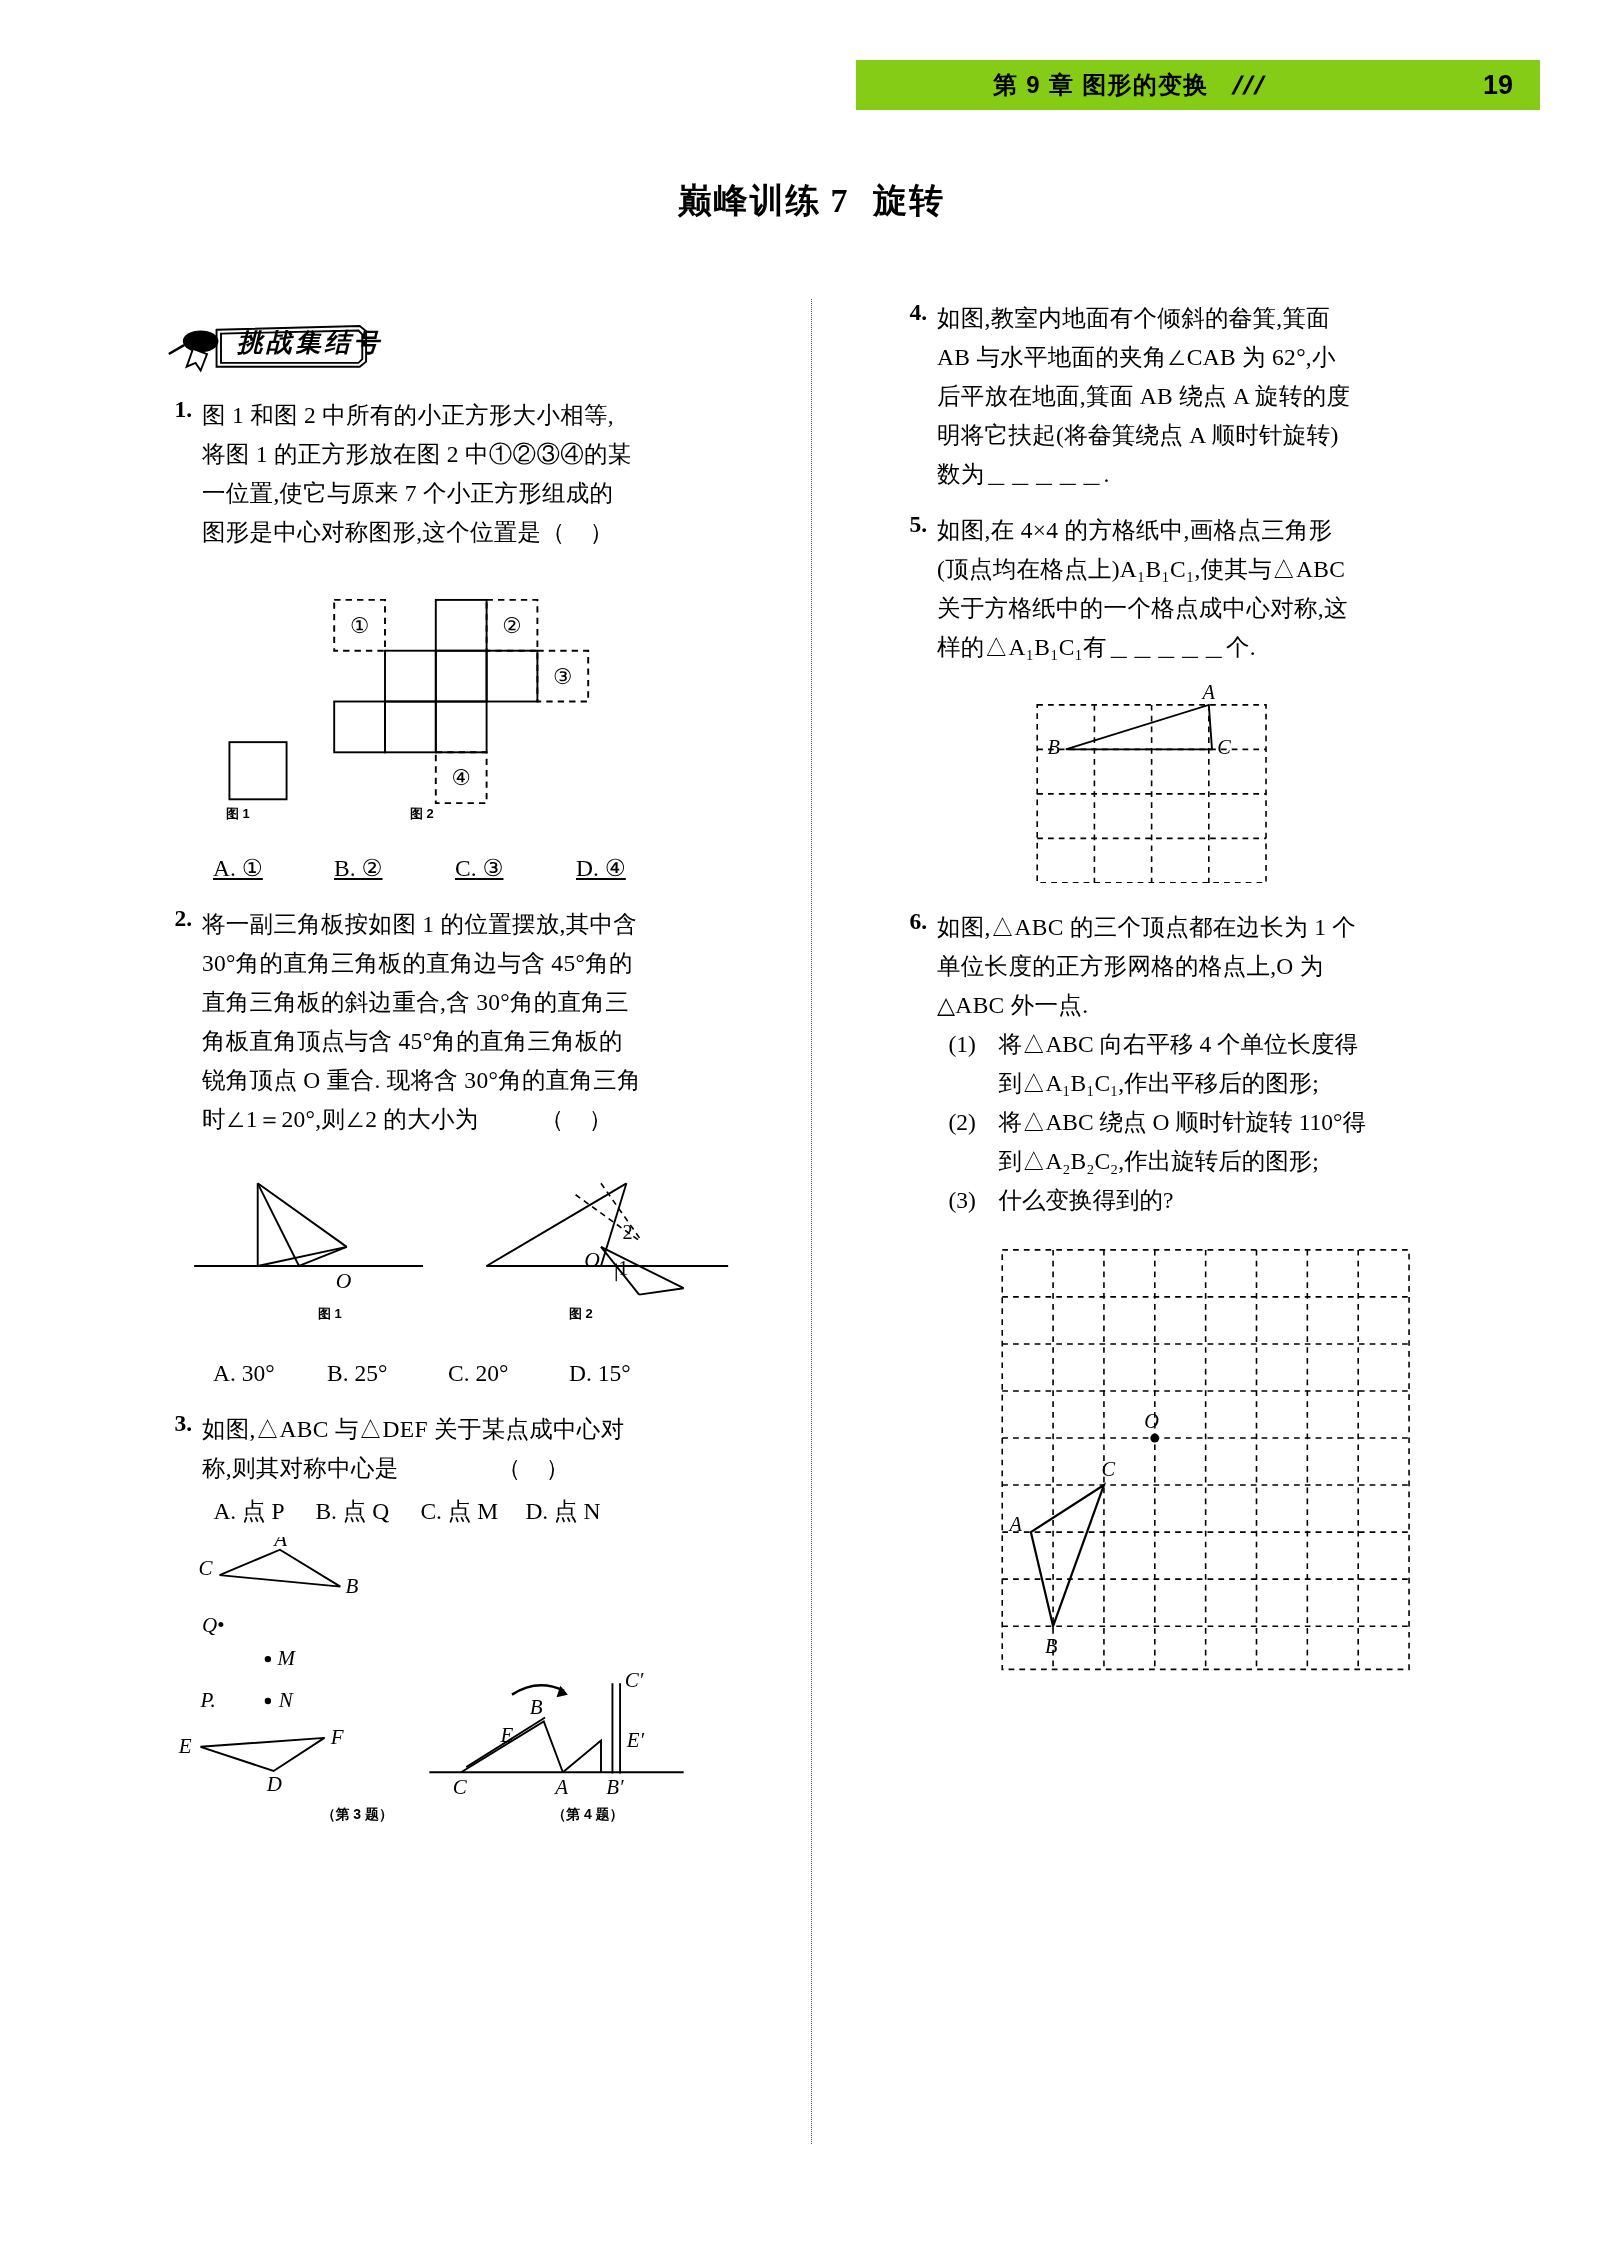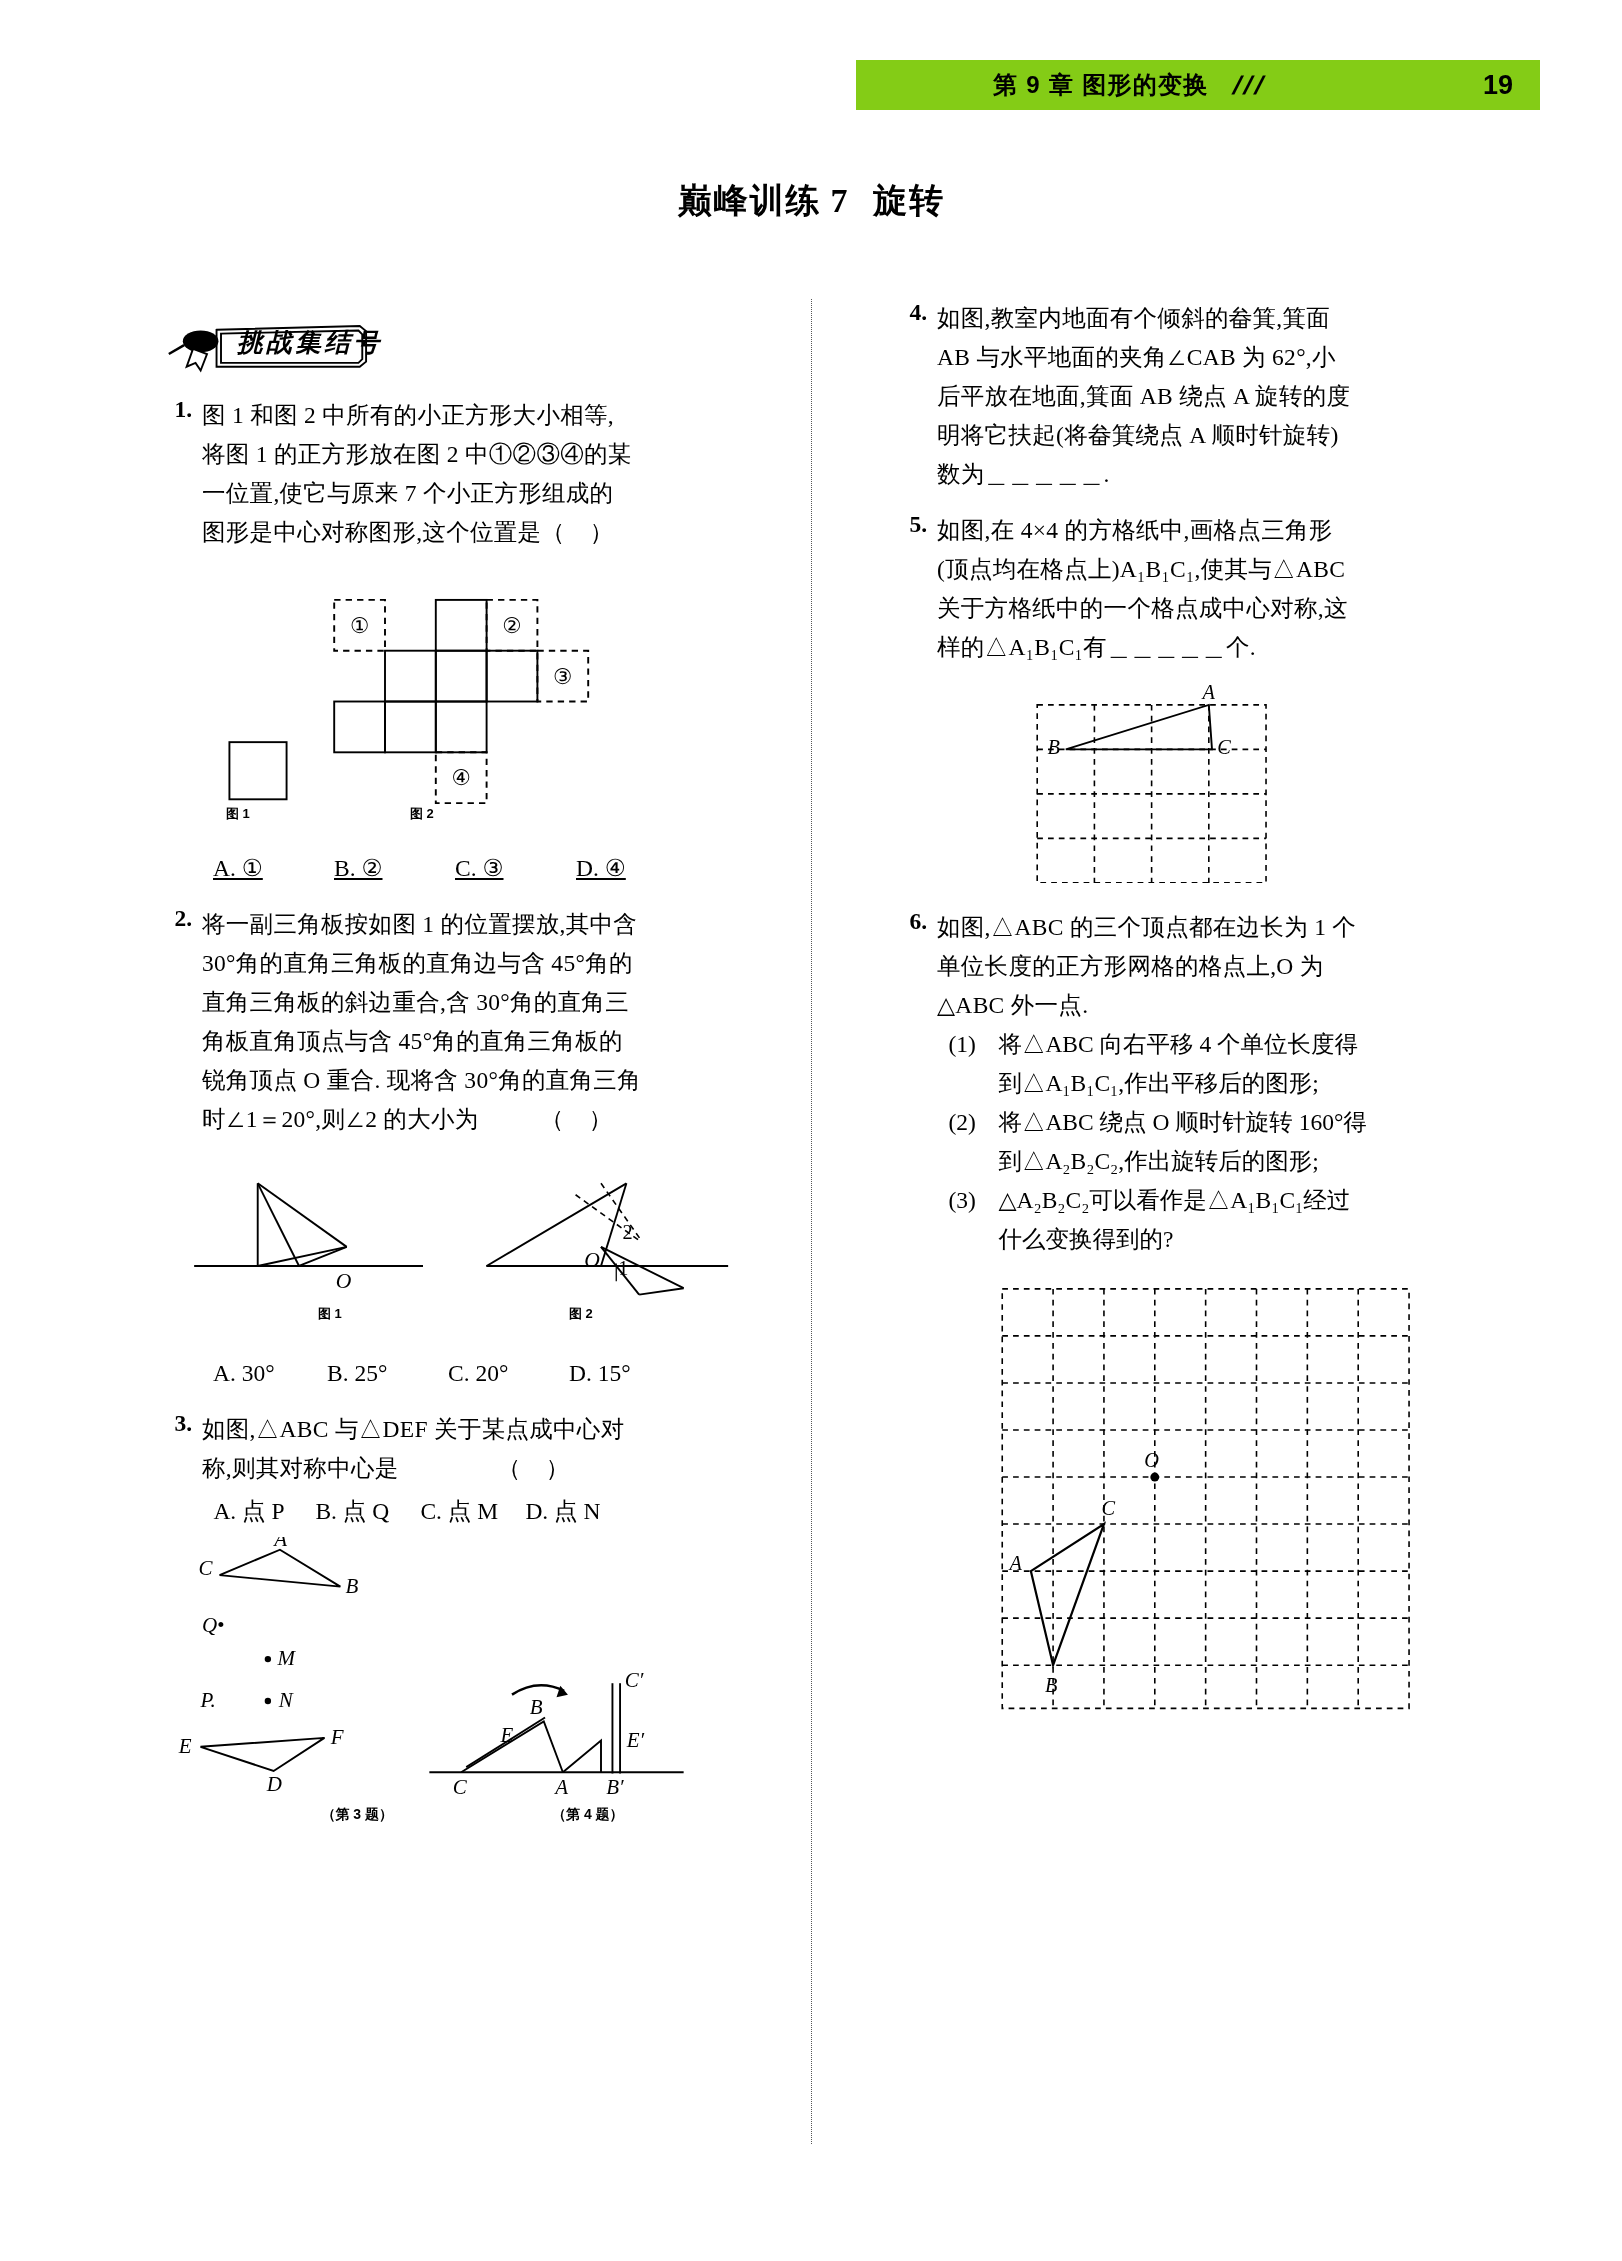--- a/index.html
+++ b/index.html
@@ -336,28 +336,27 @@
           <div class="sub-item">
             <div class="sub-label">(1)</div>
             <div class="sub-text">
               <div>将△ABC 向右平移 4 个单位长度得</div>
               <div>到△A₁B₁C₁,作出平移后的图形;</div>
             </div>
           </div>
           <div class="sub-item">
             <div class="sub-label">(2)</div>
             <div class="sub-text">
-              <div>将△ABC 绕点 O 顺时针旋转 160°得</div>
+              <div>将△ABC 绕点 O 顺时针旋转 110°得</div>
               <div>到△A₂B₂C₂,作出旋转后的图形;</div>
             </div>
           </div>
           <div class="sub-item">
             <div class="sub-label">(3)</div>
             <div class="sub-text">
-              <div>△A₂B₂C₂可以看作是△A₁B₁C₁经过</div>
               <div>什么变换得到的?</div>
             </div>
           </div>
         </div>
       </div>
 
       <div class="fig" style="height:458px;margin-top:16.5px;">
         <svg width="642" height="458" viewBox="0 0 1010 720">
           <g stroke="#000" stroke-width="2.5" fill="none" stroke-dasharray="9 8">
             <rect x="175" y="20" width="640" height="660"></rect>

